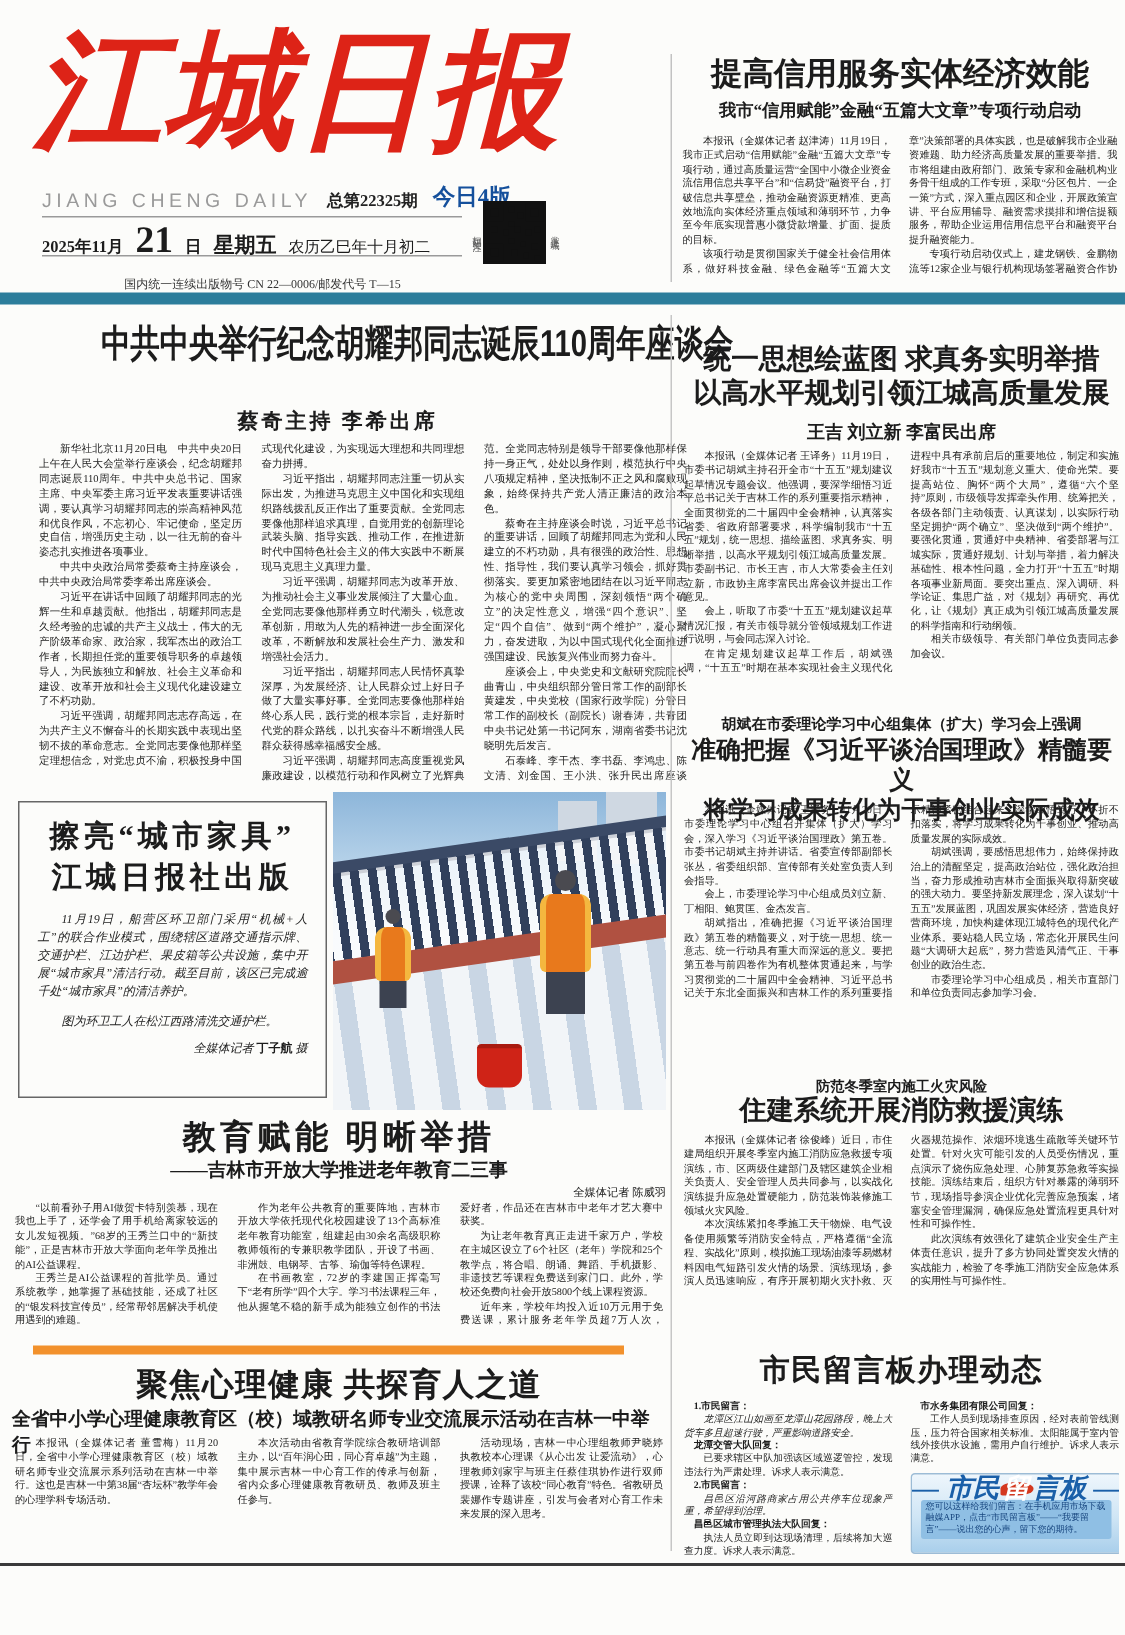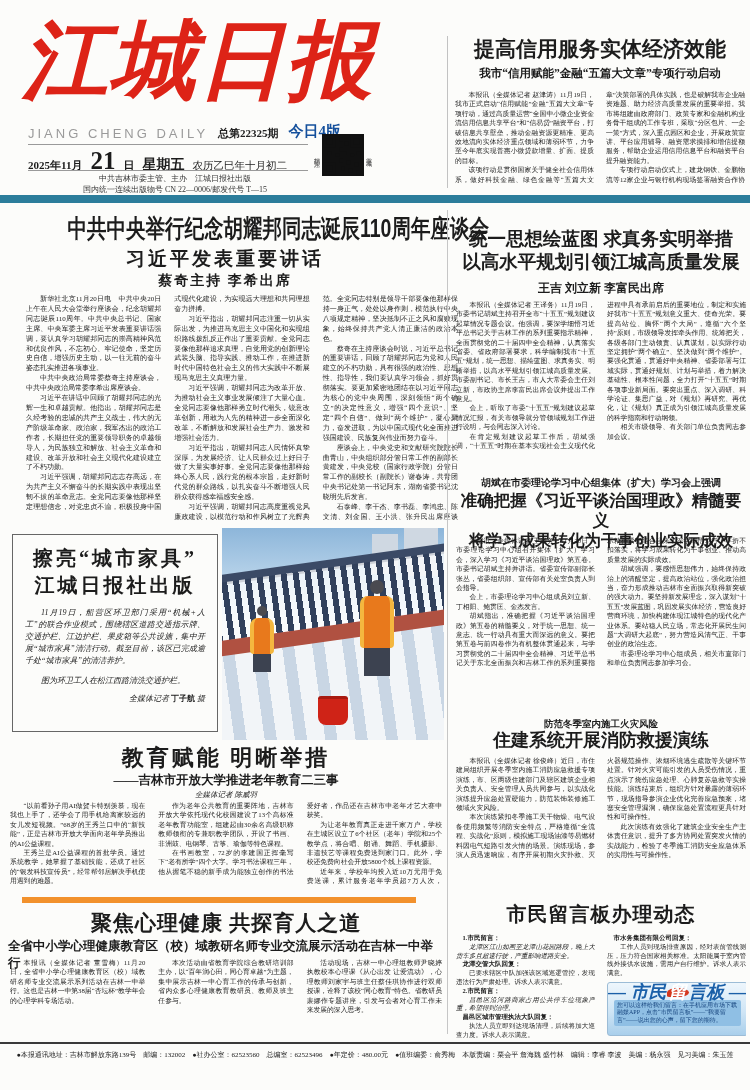--- a/index.html
+++ b/index.html
@@ -96,21 +96,21 @@
           border-left:4px solid #f4b73f;border-right:4px solid #f4b73f;box-sizing:border-box;}
   .w-legs{width:26px;height:28px;margin:0 auto;background:#3c4250;}
   .w2 .w-head{width:10px;height:10px;}
   .w2 .w-body{width:24px;height:36px;}
   .w2 .w-legs{width:18px;height:18px;}
   .bucket{position:absolute;left:96px;top:168px;width:30px;height:26px;background:#cf2317;
           border-radius:3px 3px 8px 8px;border-top:3px solid #a81a10;}
   
   .edu-hl{left:8px;top:744px;width:436px;font-size:22px;letter-spacing:3px;}
   .edu-sub{left:8px;top:772px;width:436px;font-size:12.5px;font-weight:bold;text-align:center;}
-  .edu-byline{left:8px;top:790px;width:436px;font-size:7.5px;text-align:center;font-style:italic;}
+  .edu-byline{left:8px;top:790px;width:436px;font-size:7.5px;text-align:right;}
   .edu-body{left:10px;top:801px;width:432px;height:92px;}
   .hi-bar{left:22px;top:897px;width:394px;height:6px;background:#f2912c;}
   
   .mh2-hl{left:8px;top:910px;width:436px;font-size:21px;letter-spacing:1px;}
   .mh2-sub{left:8px;top:938px;width:436px;font-size:12.5px;font-weight:bold;text-align:left;font-family:Liberation Serif, serif;}
   .mh2-body{left:10px;top:958px;width:432px;height:78px;}
   
   .footer-rule{left:0;top:1042px;width:750px;height:2px;background:#3a3a3a;}
   .footer-txt{left:0;top:1050px;width:750px;text-align:center;font-size:7px;color:#222;white-space:nowrap;}
   .qr-svg rect{fill:#111;}
@@ -133,21 +133,20 @@
   <div class="abs date-row">
     <span class="d-small">2025年11月</span>
     <span class="d-big">21</span>
     <span class="d-small">日</span>
     <span class="d-week">星期五</span>
     <span class="d-lunar">农历乙巳年十月初二</span>
   </div>
 
   <div class="abs mh-rule" style="top:170px;"></div>
 
-  <div class="abs pub-line" style="top:173px;">中共吉林市委主管、主办　江城日报社出版</div>
   <div class="abs pub-line" style="top:184px;">国内统一连续出版物号 CN 22—0006/邮发代号 T—15</div>
 
   <div class="abs qr-wrap">
     <span class="vtext">扫码关注</span>
     <svg class="qr-svg" width="44" height="44" viewBox="0 0 44 44">
       <rect x="0" y="0" width="44" height="44" fill="#fff"></rect>
       <rect x="2" y="2" width="12" height="12"></rect>
         <rect x="5" y="5" width="6" height="6" fill="#fff"></rect>
       <rect x="30" y="2" width="12" height="12"></rect>
         <rect x="33" y="5" width="6" height="6" fill="#fff"></rect>
@@ -178,21 +177,20 @@
   <div class="abs credit-sub">我市“信用赋能”金融“五篇大文章”专项行动启动</div>
   <div class="abs credit-body body-cols cols2 just">
     <p>本报讯（全媒体记者 赵津涛）11月19日，我市正式启动“信用赋能”金融“五篇大文章”专项行动，通过高质量运营“全国中小微企业资金流信用信息共享平台”和“信易贷”融资平台，打破信息共享壁垒，推动金融资源更精准、更高效地流向实体经济重点领域和薄弱环节，力争至今年底实现普惠小微贷款增量、扩面、提质的目标。</p>
     <p>该项行动是贯彻国家关于健全社会信用体系，做好科技金融、绿色金融等“五篇大文章”决策部署的具体实践，也是破解我市企业融资难题、助力经济高质量发展的重要举措。我市将组建由政府部门、政策专家和金融机构业务骨干组成的工作专班，采取“分区包片、一企一策”方式，深入重点园区和企业，开展政策宣讲、平台应用辅导、融资需求摸排和增信提额服务，帮助企业运用信用信息平台和融资平台提升融资能力。</p>
     <p>专项行动启动仪式上，建龙钢铁、金鹏物流等12家企业与银行机构现场签署融资合作协议。</p>
   </div>
 
   <div class="abs main-hl">
     <span>中共中央举行纪念胡耀邦同志诞辰110周年座谈会</span>
   </div>
-  <div class="abs main-sub1">习近平发表重要讲话</div>
   <div class="abs main-sub2">蔡奇主持 李希出席</div>
   <div class="abs main-body body-cols cols3 just" style="font-size:7px;line-height:9.9px;margin-left:16px;">
     <p>新华社北京11月20日电　中共中央20日上午在人民大会堂举行座谈会，纪念胡耀邦同志诞辰110周年。中共中央总书记、国家主席、中央军委主席习近平发表重要讲话强调，要认真学习胡耀邦同志的崇高精神风范和优良作风，不忘初心、牢记使命，坚定历史自信，增强历史主动，以一往无前的奋斗姿态扎实推进各项事业。</p>
     <p>中共中央政治局常委蔡奇主持座谈会，中共中央政治局常委李希出席座谈会。</p>
     <p>习近平在讲话中回顾了胡耀邦同志的光辉一生和卓越贡献。他指出，胡耀邦同志是久经考验的忠诚的共产主义战士，伟大的无产阶级革命家、政治家，我军杰出的政治工作者，长期担任党的重要领导职务的卓越领导人，为民族独立和解放、社会主义革命和建设、改革开放和社会主义现代化建设建立了不朽功勋。</p>
     <p>习近平强调，胡耀邦同志志存高远，在为共产主义不懈奋斗的长期实践中表现出坚韧不拔的革命意志。全党同志要像他那样坚定理想信念，对党忠贞不渝，积极投身中国式现代化建设，为实现远大理想和共同理想奋力拼搏。</p>
     <p>习近平指出，胡耀邦同志注重一切从实际出发，为推进马克思主义中国化和实现组织路线拨乱反正作出了重要贡献。全党同志要像他那样追求真理，自觉用党的创新理论武装头脑、指导实践、推动工作，在推进新时代中国特色社会主义的伟大实践中不断展现马克思主义真理力量。</p>
     <p>习近平强调，胡耀邦同志为改革开放、为推动社会主义事业发展倾注了大量心血。全党同志要像他那样勇立时代潮头，锐意改革创新，用敢为人先的精神进一步全面深化改革，不断解放和发展社会生产力、激发和增强社会活力。</p>
     <p>习近平指出，胡耀邦同志人民情怀真挚深厚，为发展经济、让人民群众过上好日子做了大量实事好事。全党同志要像他那样始终心系人民，践行党的根本宗旨，走好新时代党的群众路线，以扎实奋斗不断增强人民群众获得感幸福感安全感。</p>
     <p>习近平强调，胡耀邦同志高度重视党风廉政建设，以模范行动和作风树立了光辉典范。全党同志特别是领导干部要像他那样保持一身正气，处处以身作则，模范执行中央八项规定精神，坚决抵制不正之风和腐败现象，始终保持共产党人清正廉洁的政治本色。</p>
@@ -316,15 +314,14 @@
 
   <div class="abs mh2-hl hl-serif">聚焦心理健康  共探育人之道</div>
   <div class="abs mh2-sub">全省中小学心理健康教育区（校）域教研名师专业交流展示活动在吉林一中举行</div>
   <div class="abs mh2-body body-cols cols3 just">
     <p>本报讯（全媒体记者 董雪梅）11月20日，全省中小学心理健康教育区（校）域教研名师专业交流展示系列活动在吉林一中举行。这也是吉林一中第38届“杏坛杯”教学年会的心理学科专场活动。</p>
     <p>本次活动由省教育学院综合教研培训部主办，以“百年润心田，同心育卓越”为主题，集中展示吉林一中心育工作的传承与创新，省内众多心理健康教育教研员、教师及班主任参与。</p>
     <p>活动现场，吉林一中心理组教师尹晓婷执教校本心理课《从心出发 让爱流动》，心理教师刘家宇与班主任蔡佳琪协作进行双师授课，诠释了该校“同心教育”特色。省教研员裴娜作专题讲座，引发与会者对心育工作未来发展的深入思考。</p>
   </div>
 
   <div class="abs footer-rule"></div>
-  <div class="abs footer-txt">●本报通讯地址：吉林市解放东路139号　邮编：132002　●社办公室：62523560　总编室：62523496　●年定价：480.00元　●值班编委：俞秀梅　本版责编：栗会平 詹海魏 盛竹林　编辑：李睿 李波　美编：杨永强　见习美编：朱玉莲</div>
 
 </div>
 
 </body></html>

